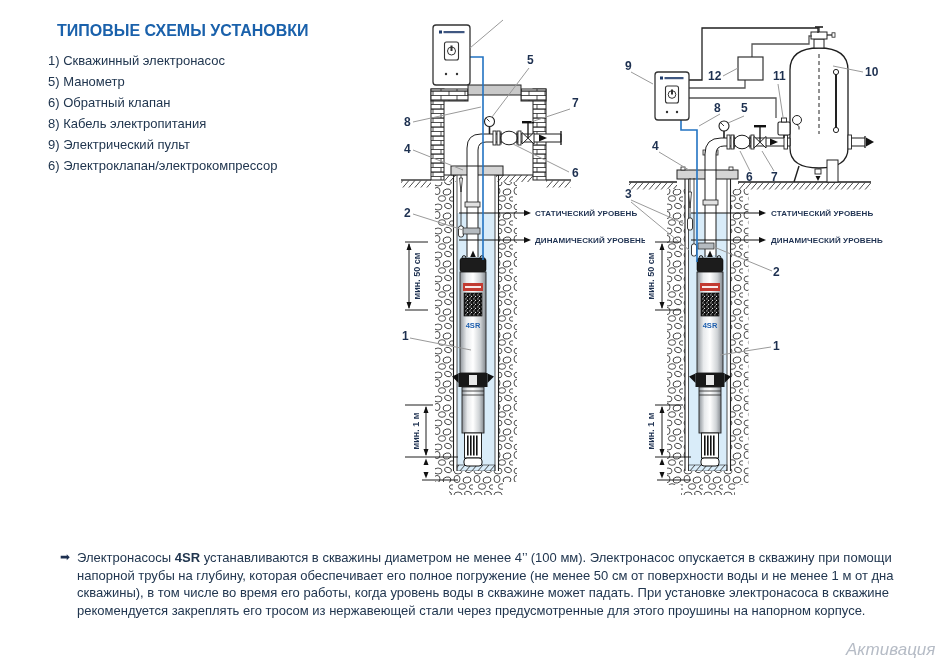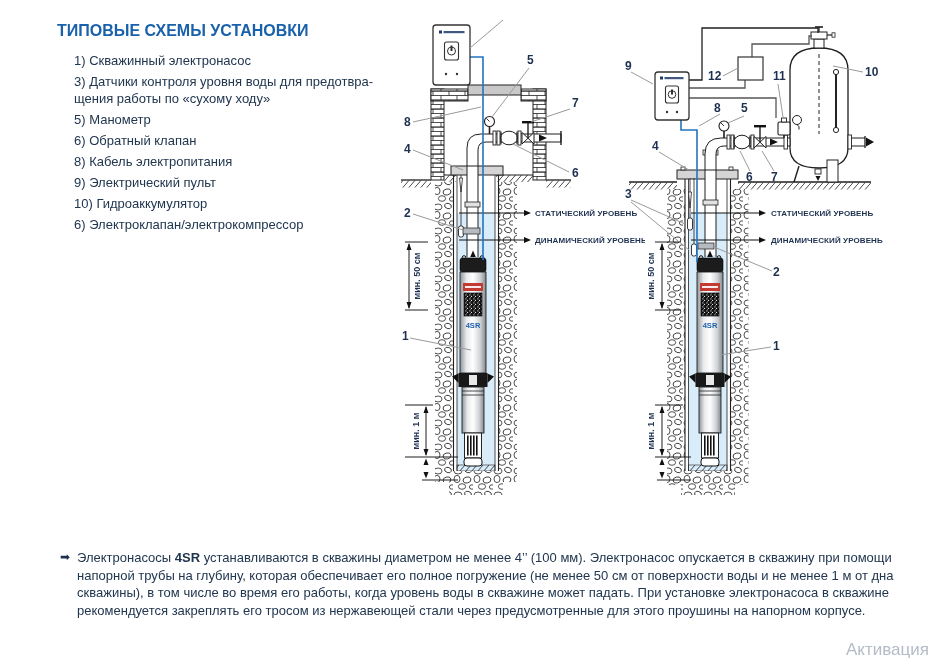--- a/index.html
+++ b/index.html
@@ -1,50 +1,48 @@
 <!DOCTYPE html>
 <html><head>
 <meta charset="utf-8">
 <style>
   html,body{margin:0;padding:0;background:#fff;}
   .page{position:relative;width:936px;height:672px;background:#fff;overflow:hidden;
         font-family:"Liberation Sans",sans-serif;color:#21364f;}
   .title{position:absolute;left:57px;top:22px;font-size:16px;font-weight:bold;color:#1a61ab;}
-  .legend{position:absolute;left:74px;top:52px;width:334px;font-size:13px;line-height:17px;}
+  .legend{position:absolute;left:48px;top:52px;width:334px;font-size:13px;line-height:17px;}
   .legend .li{margin-bottom:4px;}
   .footnote{position:absolute;left:60px;top:549px;width:872px;display:flex;gap:7px;
             font-size:13px;line-height:17.6px;}
   .footnote .bullet{color:#1d3050;font-size:12px;line-height:17.6px;flex:0 0 auto;}
   .footnote b{font-weight:bold;}
-  .watermark{position:absolute;left:846px;top:640px;font-size:17px;color:#b6bcc6;white-space:nowrap;}
+  .watermark{position:absolute;left:846px;top:640px;font-size:17px;color:#b6bcc6;white-space:nowrap;font-style:italic;}
   svg{position:absolute;}
   svg text{font-family:"Liberation Sans",sans-serif;}
   .callout{font-size:12px;font-weight:bold;fill:#1d3050;}
   .lvl{font-size:8px;font-weight:bold;fill:#1d3050;letter-spacing:.1px;}
   .dim{font-size:9px;font-weight:bold;fill:#1d3050;}
   .psr{font-size:7.5px;font-weight:bold;fill:#1e5fae;}
   .ldr{stroke:#9a9a9a;stroke-width:1;fill:none;}
   .ink{stroke:#1f1f1f;fill:none;}
   .cable{stroke:#2273c2;stroke-width:1.6;fill:none;}
 </style>
 </head>
 <body>
 
 <div class="page">
 
   <div class="title">ТИПОВЫЕ СХЕМЫ УСТАНОВКИ</div>
 
   <div class="legend">
     <div class="li">1) Скважинный электронасос</div>
-    <div class="li">3) Датчики контроля уровня воды для предотвра-щения работы по «сухому ходу»</div>
     <div class="li">5) Манометр</div>
     <div class="li">6) Обратный клапан</div>
     <div class="li">8) Кабель электропитания</div>
     <div class="li">9) Электрический пульт</div>
-    <div class="li">10) Гидроаккумулятор</div>
     <div class="li">6) Электроклапан/электрокомпрессор</div>
   </div>
 
   <svg style="left:393px;top:10px;" width="252" height="515" viewBox="0 0 252 515">
     <defs>
       <pattern id="brick" width="16" height="9" patternUnits="userSpaceOnUse">
         <rect width="16" height="9" fill="#fff"></rect>
         <path d="M0,0.4 H16 M0,4.5 H16 M8,0 V4.5 M0,4.5 V9 M16,4.5 V9 M0,8.8 H16" stroke="#222" stroke-width="0.8" fill="none"></path>
       </pattern>
       <pattern id="stones" width="20" height="24" patternUnits="userSpaceOnUse">

